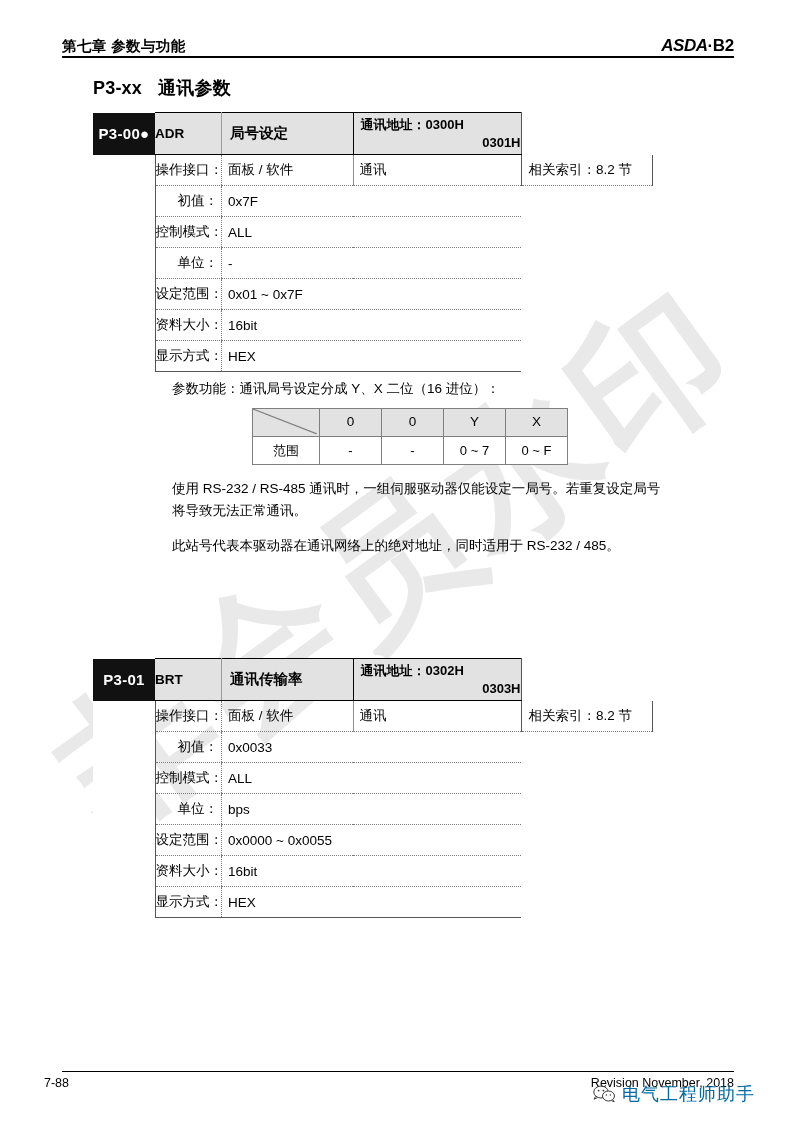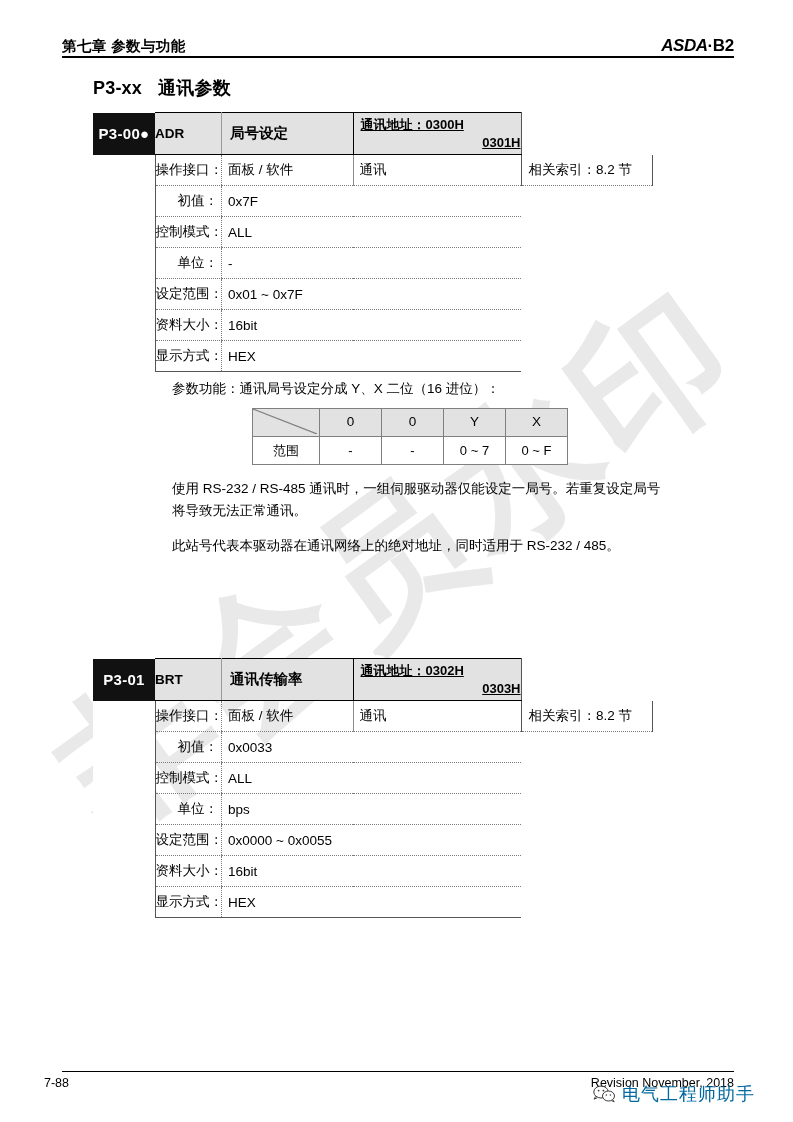--- a/index.html
+++ b/index.html
@@ -120,21 +120,20 @@
   .hdr-addr {
     width: 160px;
     background: #e2e2e2;
     font-size: 13px;
     font-weight: bold;
     padding-left: 7px !important;
     border-top: 1.6px solid #000;
     border-bottom: 1.6px solid #000;
     border-left: 1.4px solid #000;
     line-height: 1.38;
-    text-decoration: underline;
   }
   .addr2 { display: block; text-align: right; }
 
   
   .blank-cell { width: 62px; background: #ffffff; border: none; }
   .lab {
     width: 66px;
     text-align: right;
     padding-right: 3px !important;
     font-size: 13.5px;

